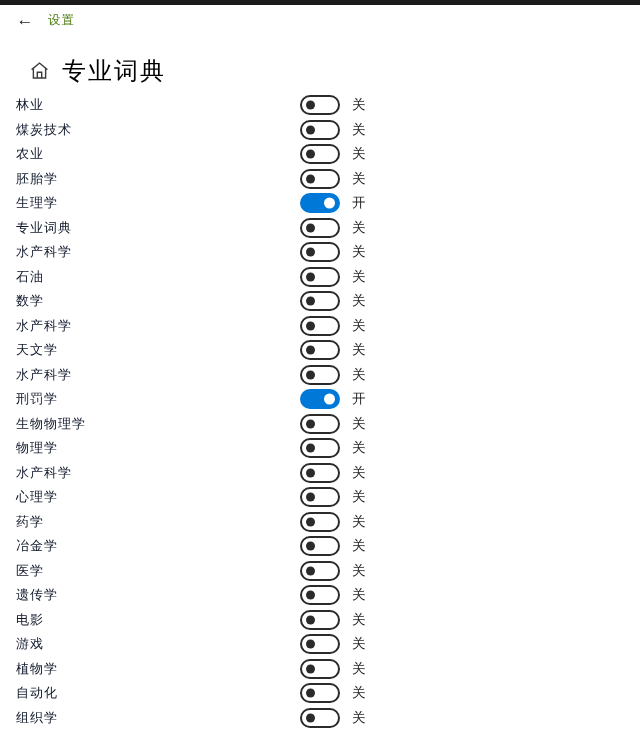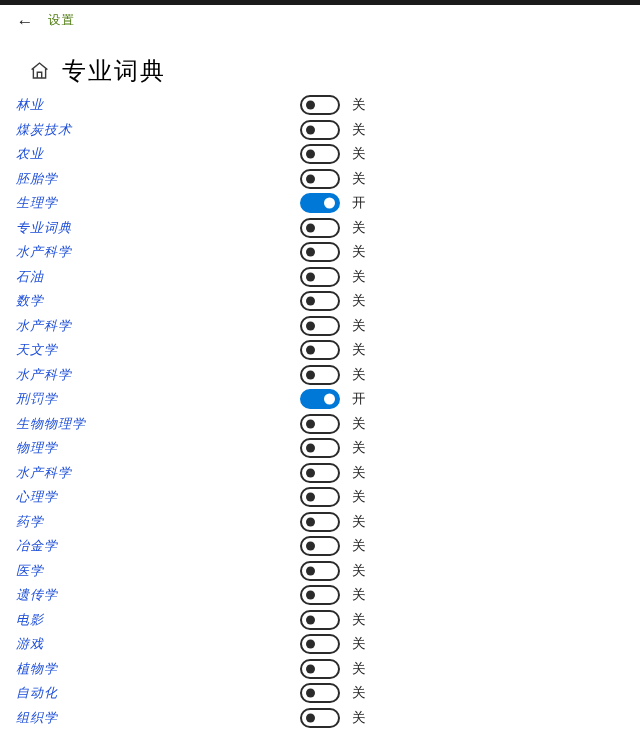--- a/index.html
+++ b/index.html
@@ -76,24 +76,23 @@
   }
   .dict-row {
     position: relative;
     height: 24.5px;
   }
   .dict-label {
     position: absolute;
     left: 0; top: 50%;
     transform: translateY(-50%);
     font-size: 13px;
-    color: #1d4ed8;
+    color: #0f172a;
     letter-spacing: 1px;
     white-space: nowrap;
-    font-style: italic;
   }
   .toggle {
     position: absolute;
     left: 284px; top: 50%;
     transform: translateY(-50%);
     width: 36px; height: 16px;
     border: 2px solid #2b2b2b;
     border-radius: 11px;
     background: #ffffff;
     cursor: pointer;

